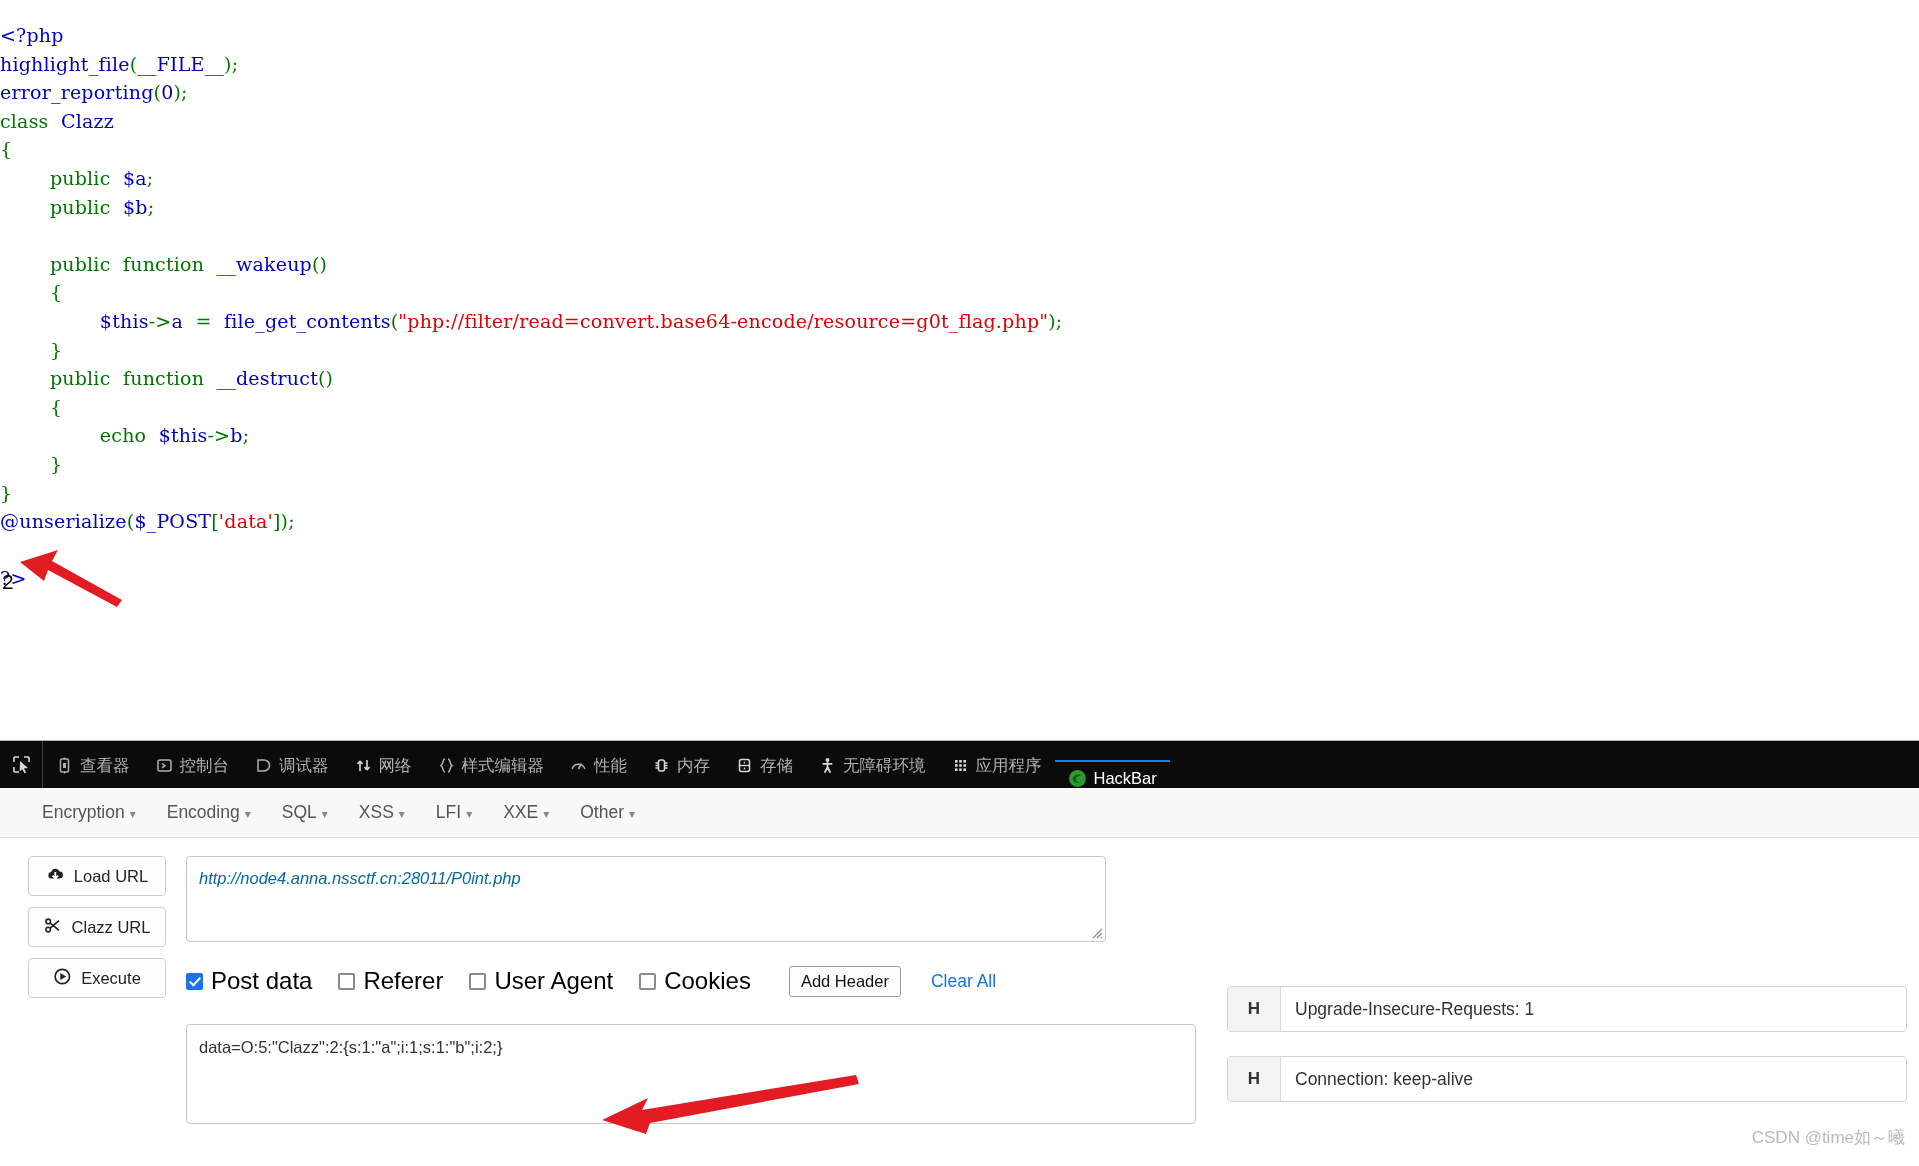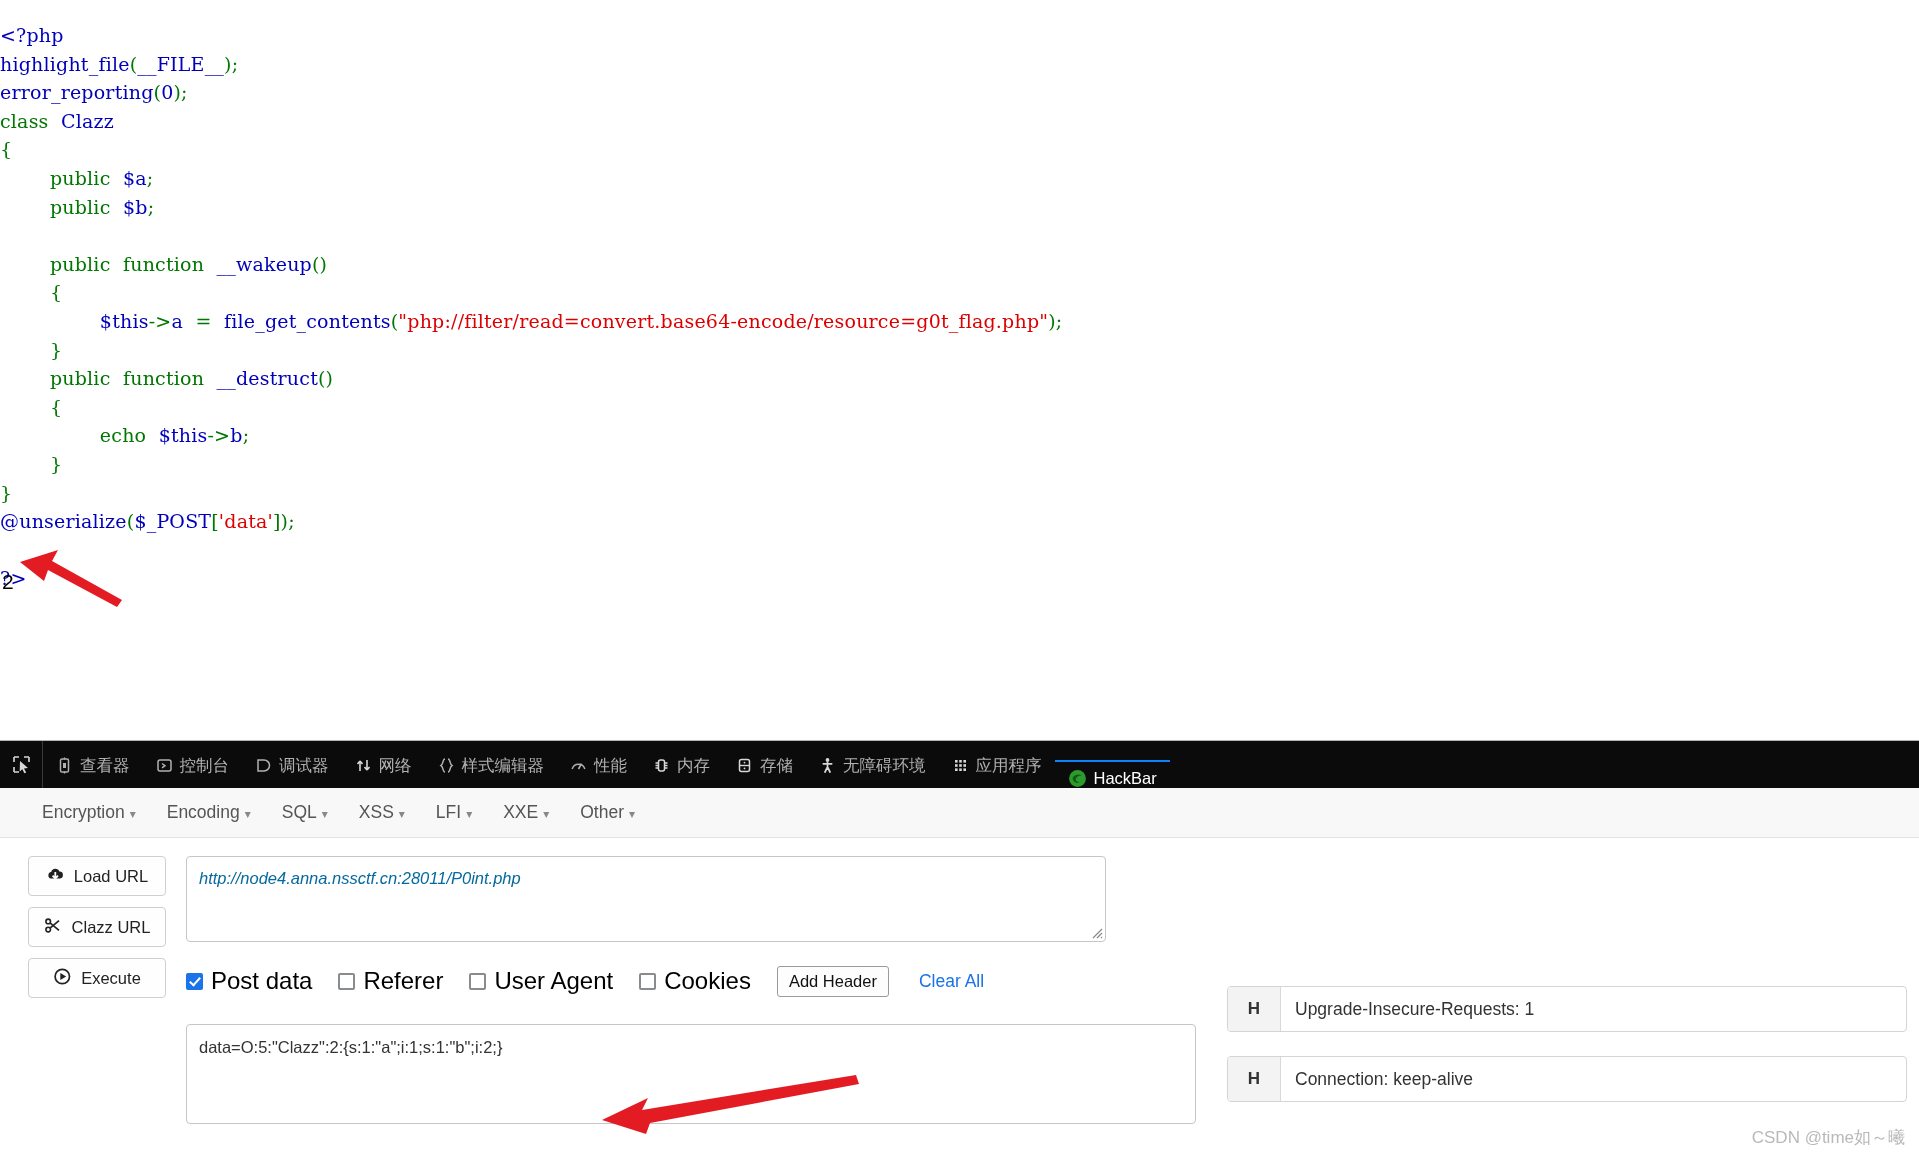--- a/index.html
+++ b/index.html
@@ -171,20 +171,21 @@
   .chk-label { font-size: 24px; color: #000000; white-space: nowrap; }
   .addheader-btn {
     border: 1px solid #9b9b9b;
     background: #fdfdfd;
     border-radius: 3px;
     padding: 5px 11px;
     font-size: 16.5px;
     color: #111;
     cursor: pointer;
     margin-right: 30px;
+    margin-left: 12px;
   }
   .clearall-link {
     font-size: 17.5px;
     color: #1a73e8;
     cursor: pointer;
     white-space: nowrap;
   }
 
   .post-box {
     position: absolute; left: 186px; top: 186px;

